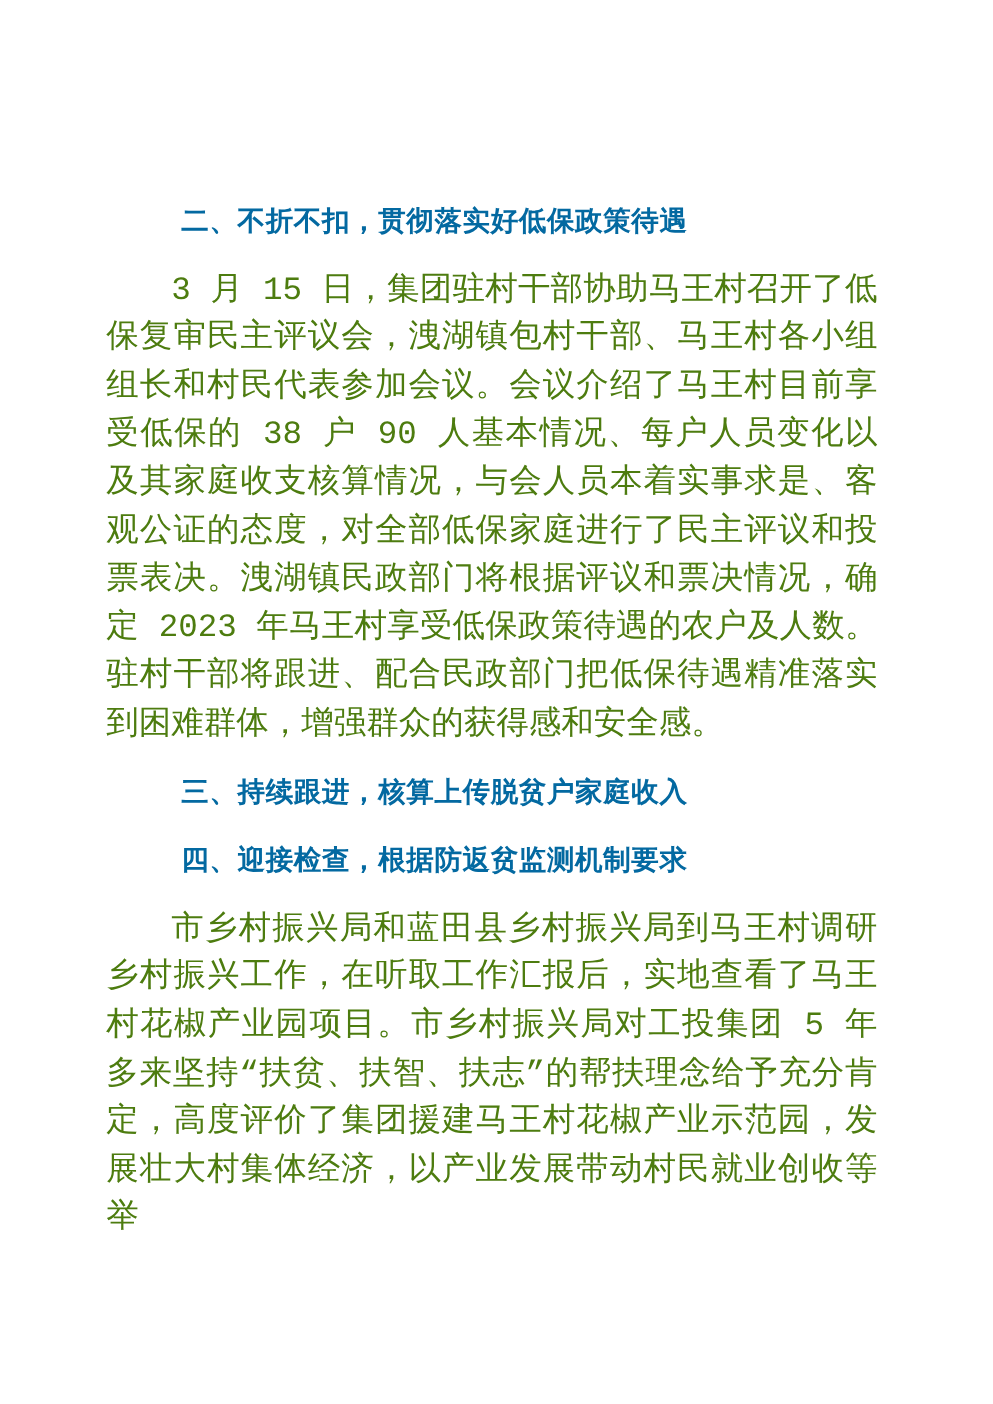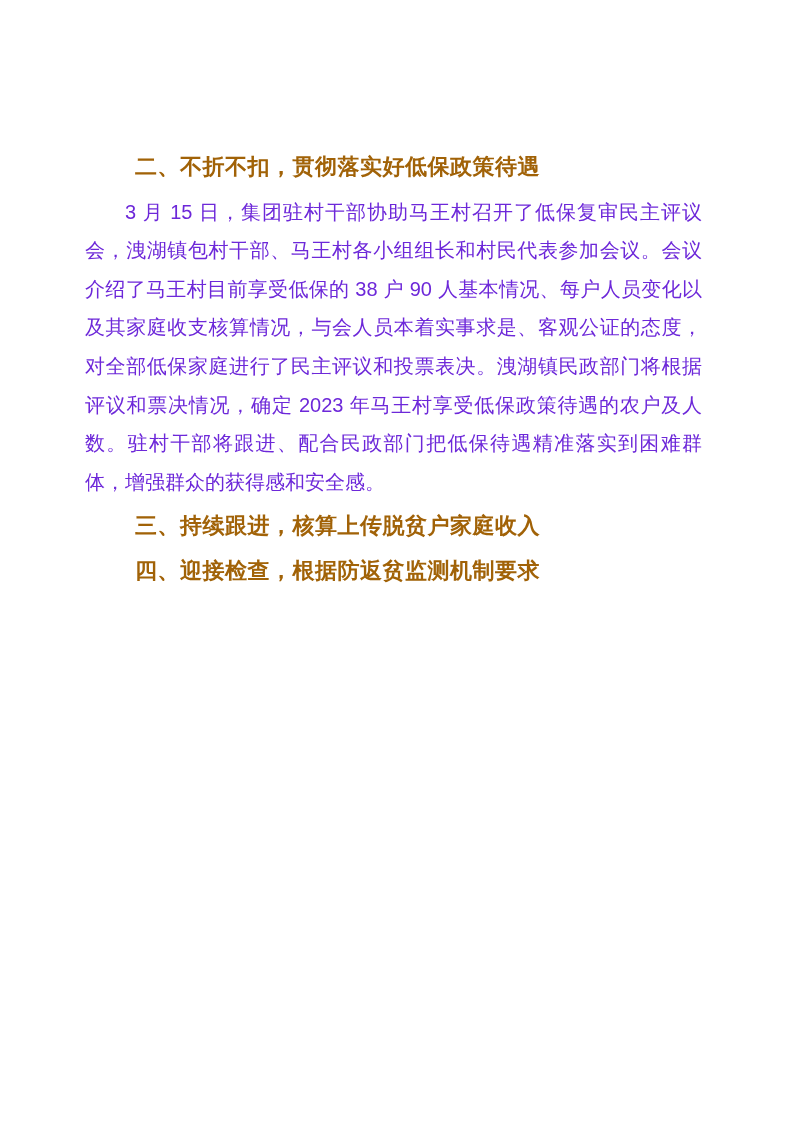--- a/index.html
+++ b/index.html
@@ -16,47 +16,48 @@
     font-family: "Liberation Serif", "DejaVu Serif", serif;
     color: #000000;
   }
   .content {
     position: absolute;
     left: 85px;
     top: 142px;
     width: 617px;
   }
   .section-heading {
-    margin: 6px;
+    margin: 16px;
     font-family: "Liberation Sans", "DejaVu Sans", sans-serif;
     font-weight: bold;
     font-size: 22px;
     line-height: 38.6px;
     text-indent: 2em;
-    color: #a16207;
+    color: #0369a1;
     letter-spacing: 0.5px;
   }
   .body-paragraph {
     margin: 0;
-    font-family: Liberation Sans, sans-serif;
-    font-size: 20px;
+    font-family: Liberation Mono, monospace;
+    font-size: 26px;
     line-height: 38.6px;
     text-indent: 2em;
     text-align: justify;
     text-justify: inter-ideograph;
-    color: #6d28d9;
+    color: #4d7c0f;
   }
 </style>
 </head>
 <body>
 
 <div class="page">
   <div class="content">
 
     <h2 class="section-heading">二、不折不扣，贯彻落实好低保政策待遇</h2>
     <p class="body-paragraph">3 月 15 日，集团驻村干部协助马王村召开了低保复审民主评议会，洩湖镇包村干部、马王村各小组组长和村民代表参加会议。会议介绍了马王村目前享受低保的 38 户 90 人基本情况、每户人员变化以及其家庭收支核算情况，与会人员本着实事求是、客观公证的态度，对全部低保家庭进行了民主评议和投票表决。洩湖镇民政部门将根据评议和票决情况，确定 2023 年马王村享受低保政策待遇的农户及人数。驻村干部将跟进、配合民政部门把低保待遇精准落实到困难群体，增强群众的获得感和安全感。</p>
 
     <h2 class="section-heading">三、持续跟进，核算上传脱贫户家庭收入</h2>
 
     <h2 class="section-heading">四、迎接检查，根据防返贫监测机制要求</h2>
+    <p class="body-paragraph">市乡村振兴局和蓝田县乡村振兴局到马王村调研乡村振兴工作，在听取工作汇报后，实地查看了马王村花椒产业园项目。市乡村振兴局对工投集团 5 年多来坚持“扶贫、扶智、扶志”的帮扶理念给予充分肯定，高度评价了集团援建马王村花椒产业示范园，发展壮大村集体经济，以产业发展带动村民就业创收等举</p>
 
   </div>
 </div>
 
 </body></html>

